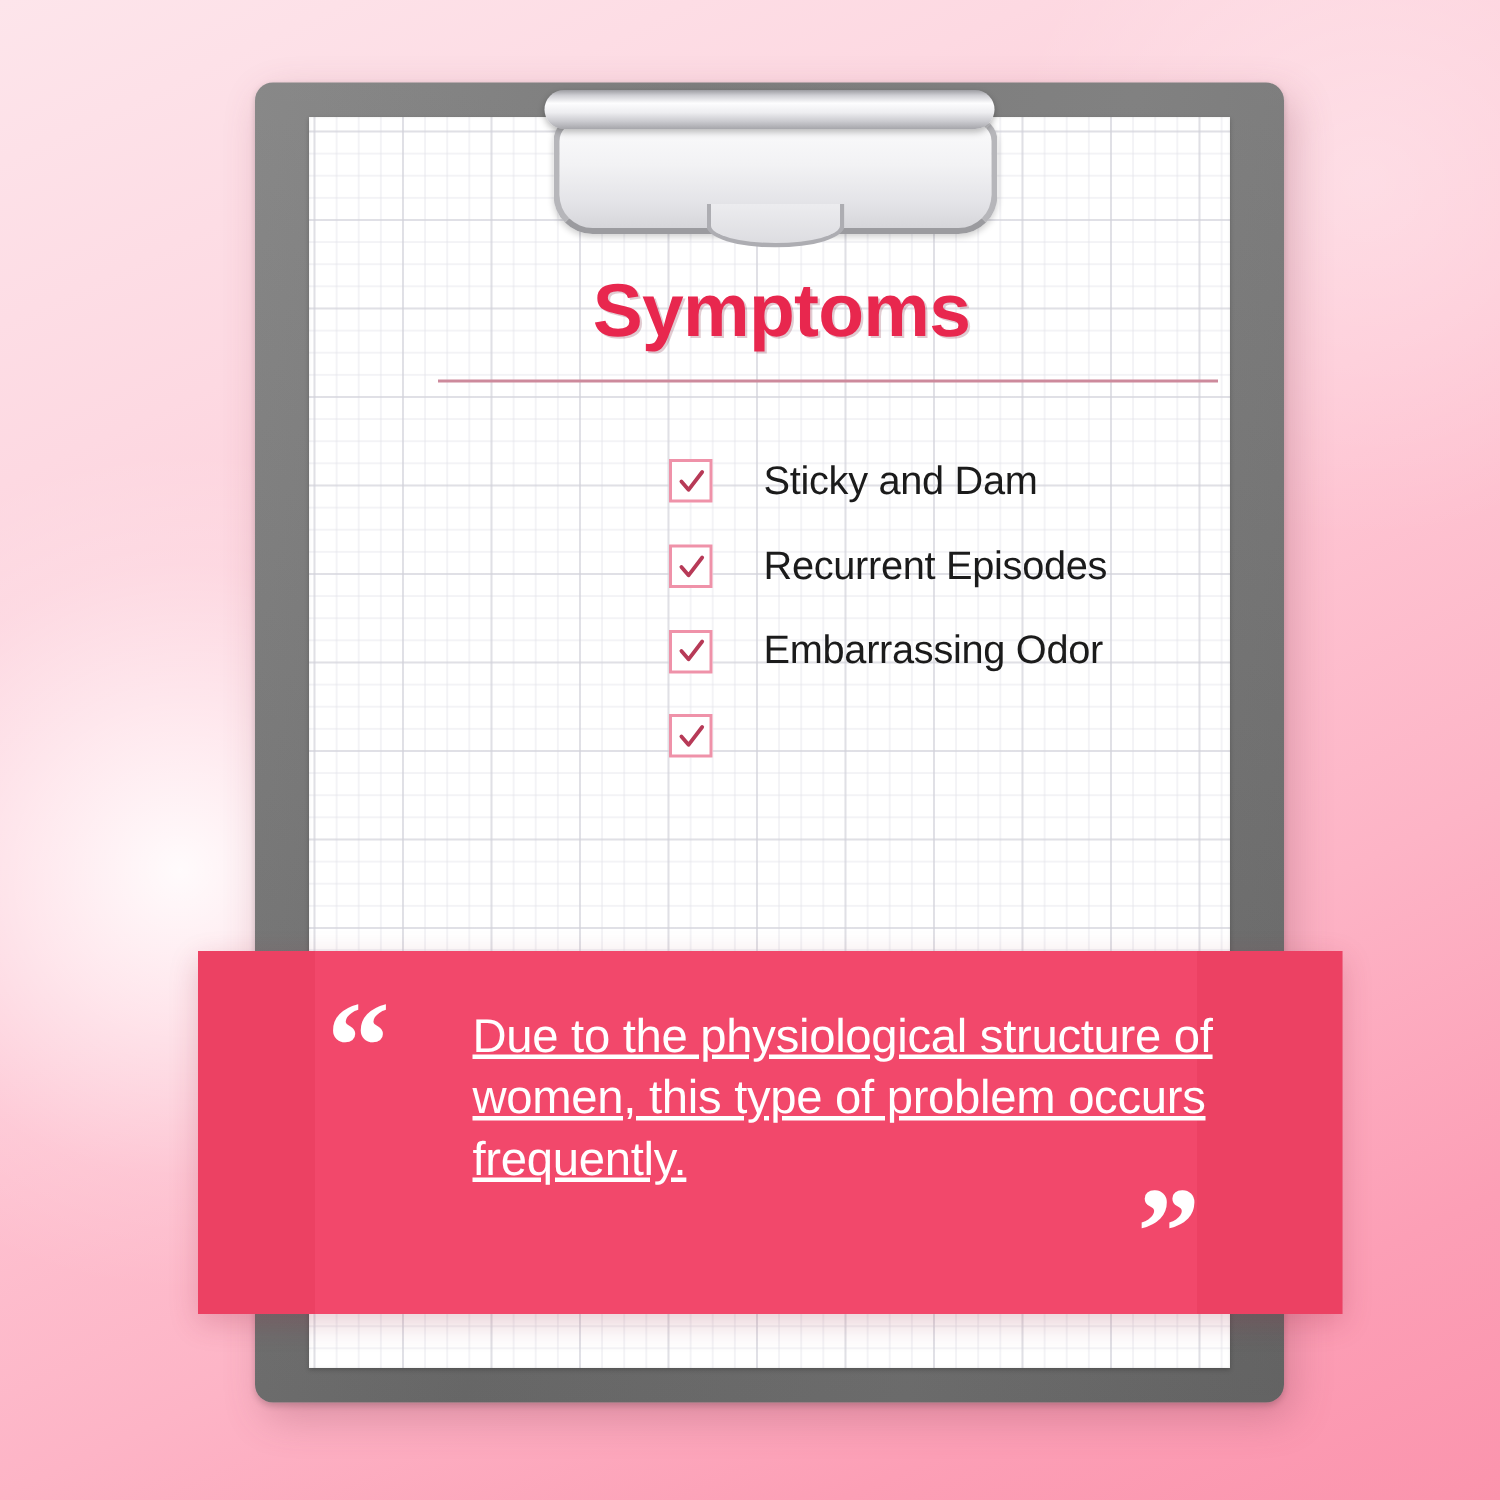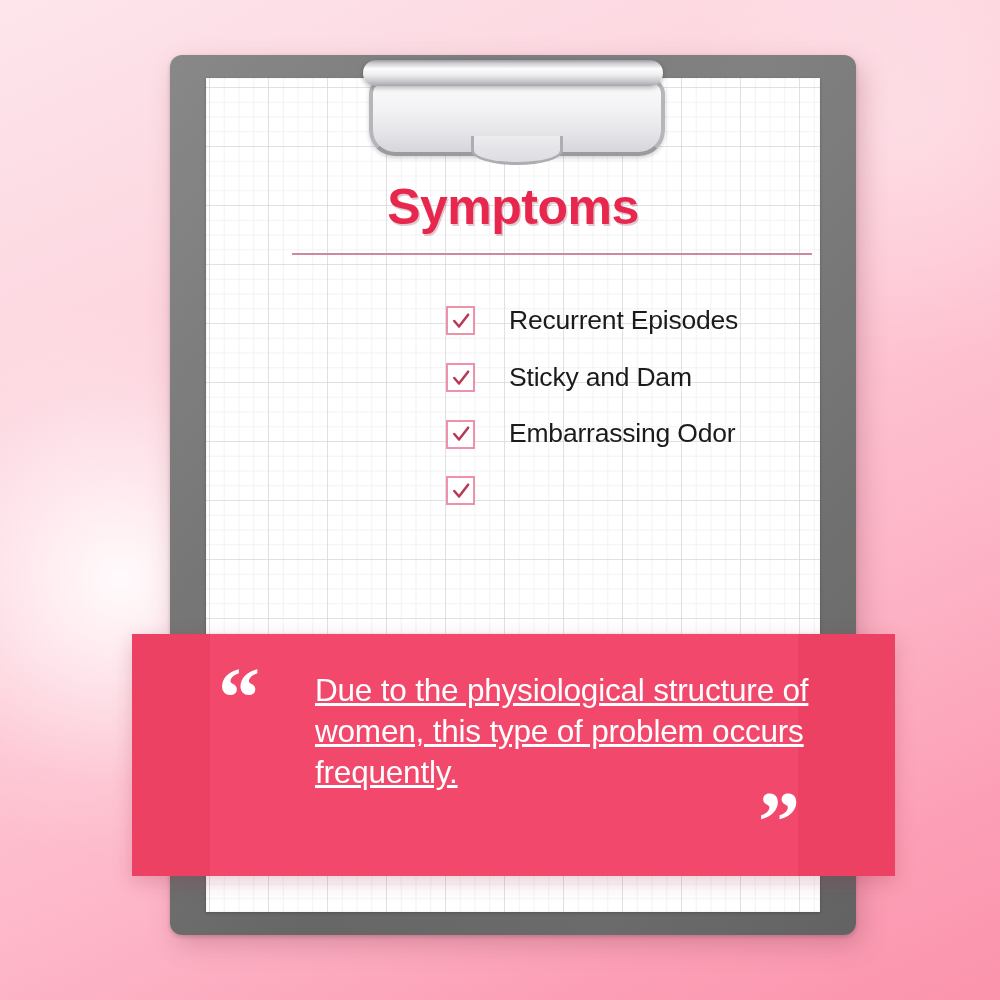--- a/index.html
+++ b/index.html
@@ -121,20 +121,21 @@
     box-shadow: 0 2px 5px rgba(0,0,0,0.28);
   }
 
   
   #content {
     position: absolute;
     left: 0;
     top: 0;
     width: 614px;
     height: 834px;
+    padding-left: 16px;
   }
   #title {
     position: absolute;
     top: 100px;
     left: 0;
     width: 100%;
     text-align: center;
     font-size: 50px;
     font-weight: 800;
     letter-spacing: -0.5px;
@@ -254,30 +255,30 @@
       <div id="title-rule"></div>
 
       <div id="symptom-list">
 
         <div class="symptom-row">
           <span class="checkbox">
             <svg viewBox="0 0 24 24" fill="none" stroke="#b73a57" stroke-width="3.2" stroke-linecap="round" stroke-linejoin="round" aria-hidden="true">
               <polyline points="3.5,12 9.5,19 21,4"></polyline>
             </svg>
           </span>
-          <span class="symptom-label">Recurrent Episodes</span>
+          <span class="symptom-label">Sticky and Dam</span>
         </div>
 
         <div class="symptom-row">
           <span class="checkbox">
             <svg viewBox="0 0 24 24" fill="none" stroke="#b73a57" stroke-width="3.2" stroke-linecap="round" stroke-linejoin="round" aria-hidden="true">
               <polyline points="3.5,12 9.5,19 21,4"></polyline>
             </svg>
           </span>
-          <span class="symptom-label">Sticky and Dam</span>
+          <span class="symptom-label">Recurrent Episodes</span>
         </div>
 
         <div class="symptom-row">
           <span class="checkbox">
             <svg viewBox="0 0 24 24" fill="none" stroke="#b73a57" stroke-width="3.2" stroke-linecap="round" stroke-linejoin="round" aria-hidden="true">
               <polyline points="3.5,12 9.5,19 21,4"></polyline>
             </svg>
           </span>
           <span class="symptom-label">Embarrassing Odor</span>
         </div>

